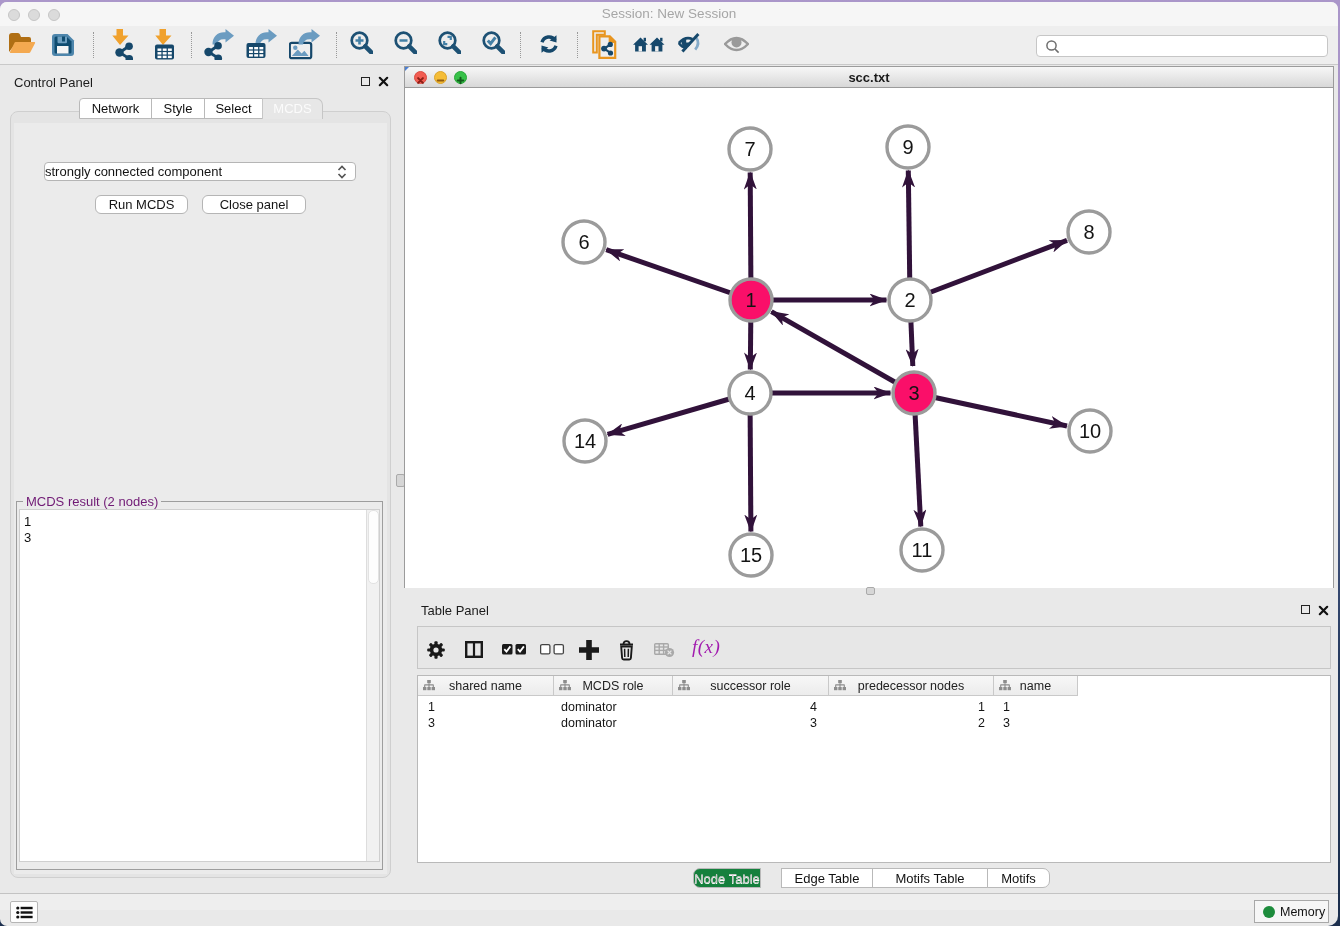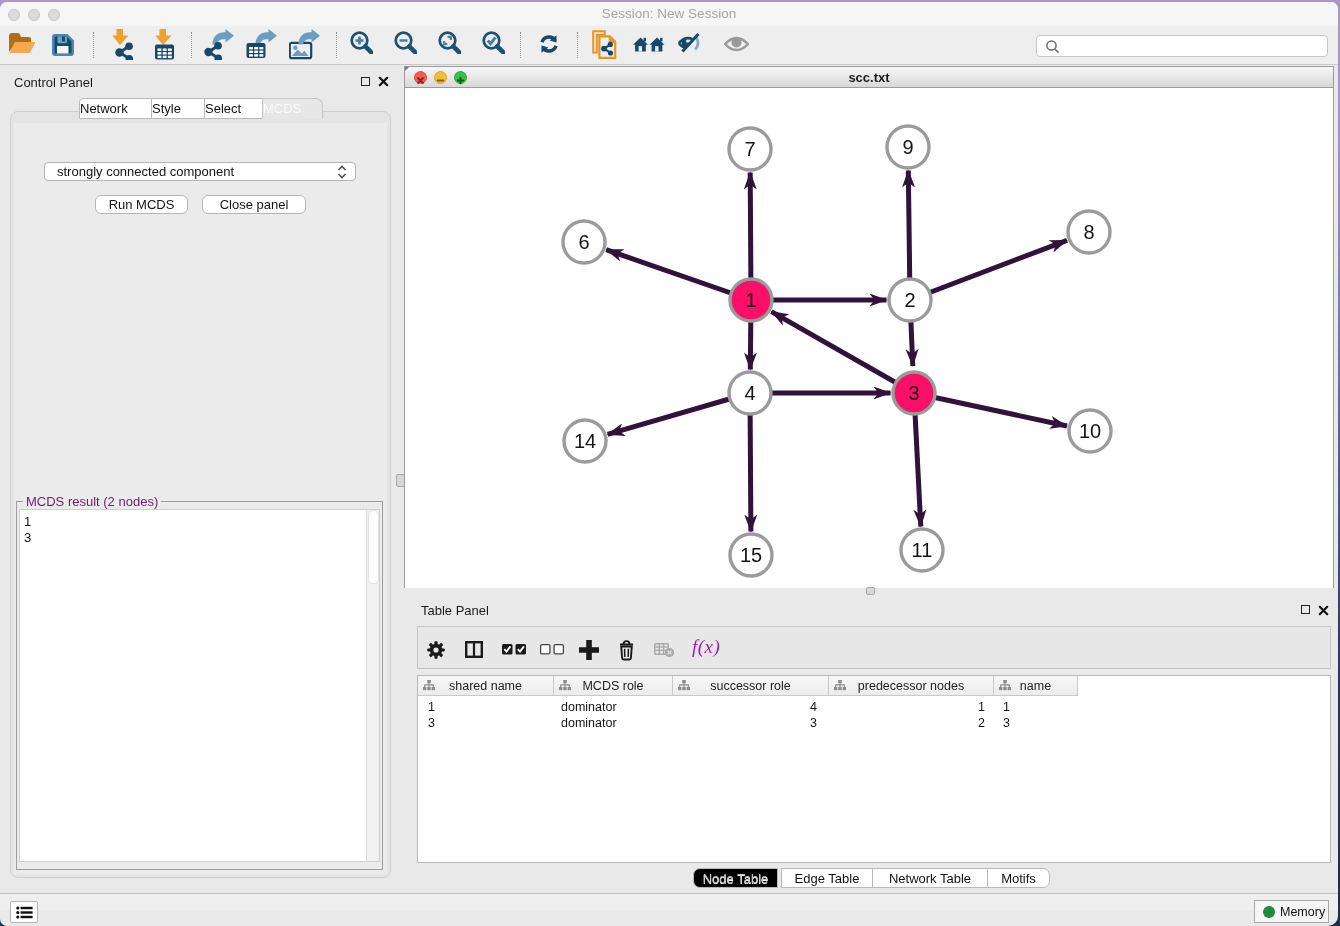--- a/index.html
+++ b/index.html
@@ -8,25 +8,25 @@
 #app{position:absolute;left:0;top:2px;width:1338px;height:924px;background:#e9e9e9;border-radius:7px 7px 10px 7px;overflow:hidden}
 #titlebar{position:absolute;left:0;top:0;width:1338px;height:29px;background:#f6f6f6;border-bottom:1px solid #dcdcdc}
 .tl{position:absolute;top:7px;width:12px;height:12px;border-radius:50%;background:#dbdbdb;border:1px solid #c5c5c5}
 #wtitle{position:absolute;top:4px;left:0;width:1338px;text-align:center;font-size:13.5px;color:#a6a6a6}
 #toolbar{position:absolute;left:0;top:24px;width:1338px;height:39px;background:#eeeeee;border-bottom:1px solid #c9c9c9}
 .sep{position:absolute;top:6px;height:26px;width:0;border-left:1px dotted #999}
 #searchbox{position:absolute;left:1036px;top:9px;width:292px;height:22px;background:#fff;border:1px solid #c6c6c6;border-radius:4px}
 #main{position:absolute;left:0;top:63px;width:1338px;height:828px;background:#e9e9e9}
 #cphead{position:absolute;left:14px;top:10px;font-size:13px;color:#1c1c1c}
 .flicon{position:absolute;width:9px;height:9px;border:1.6px solid #222}
-.tab{position:absolute;top:33px;height:21px;background:#fff;border:1px solid #b9b9b9;font-size:13px;color:#111;line-height:20px}
+.tab{position:absolute;top:33px;height:21px;background:#fff;border:1px solid #b9b9b9;font-size:13px;color:#111;text-align:center;line-height:20px}
 #tabpane{position:absolute;left:10px;top:46px;width:381px;height:767px;background:#e4e4e4;border:1px solid #cfcfcf;border-radius:8px}
 #cpinner{position:absolute;left:14px;top:58px;width:373px;height:751px;background:#ebebeb}
 #optlab{position:absolute;left:0;top:75px;width:400px;text-align:center;font-size:13px;color:#141414}
-#combo{position:absolute;left:44px;top:97px;width:312px;height:19px;background:#fff;border:1px solid #b5b5b5;border-radius:4px;font-size:13px;color:#141414;line-height:17px;padding-left:12px}
+#combo{position:absolute;left:44px;top:97px;width:312px;height:19px;background:#fff;border:1px solid #b5b5b5;border-radius:4px;font-size:13px;color:#141414;line-height:17px;padding-left:0}
 .btn{position:absolute;top:130px;height:19px;background:#fff;border:1px solid #b5b5b5;border-radius:6px;font-size:13px;color:#141414;text-align:center;line-height:17px}
 #fieldset{position:absolute;left:16px;top:436px;width:367px;height:369px;border:1px solid #9d9d9d}
 #fslegend{position:absolute;left:6px;top:-8px;background:#ebebeb;padding:0 3px;font-size:13px;color:#701a75}
 #fswhite{position:absolute;left:2px;top:7px;width:361px;height:353px;background:#fff;border:1px solid #cfcfcf}
 #fsscroll{position:absolute;right:0;top:0;width:13px;height:351px;background:#f1f1f1;border-left:1px solid #ddd}
 #fsthumb{position:absolute;left:1px;top:0;width:11px;height:74px;background:#fdfdfd;border:1px solid #e2e2e2;border-radius:5px}
 #splith{position:absolute;left:396px;top:409px;width:9px;height:13px;background:#d6d6d6;border:1px solid #aaa;border-radius:2px}
 #netwin{position:absolute;left:404px;top:1px;width:930px;height:522px;border:1px solid #9b9b9b;background:#fff}
 #nettitle{position:absolute;left:0;top:0;width:928px;height:21px;background:linear-gradient(#f7f7f7,#e9e9e9 45%,#d8d8d8);border-bottom:1px solid #9b9b9b}
 #netname{position:absolute;left:0;top:3px;width:928px;text-align:center;font-size:13px;font-weight:bold;color:#1a1a1a}
@@ -420,23 +420,23 @@
         <div class="td" style="left:143px;top:24px">dominator</div>
         <div class="td" style="left:255px;top:24px;width:144px;text-align:right">4</div>
         <div class="td" style="left:411px;top:24px;width:156px;text-align:right">1</div>
         <div class="td" style="left:585px;top:24px">1</div>
         <div class="td" style="left:10px;top:40px">3</div>
         <div class="td" style="left:143px;top:40px">dominator</div>
         <div class="td" style="left:255px;top:40px;width:144px;text-align:right">3</div>
         <div class="td" style="left:411px;top:40px;width:156px;text-align:right">2</div>
         <div class="td" style="left:585px;top:40px">3</div>
       </div>
-    <div class="btab" style="left:693px;width:85px;background:#000000;color:#c9c9c9;border-radius:7px 0 0 7px;text-shadow:0 1px 0 #fff">Node Table</div>
+    <div class="btab" style="left:693px;width:68px;background:#15803d;color:#c9c9c9;border-radius:7px 0 0 7px;text-shadow:0 1px 0 #fff">Node Table</div>
     <div class="btab" style="left:781px;width:92px">Edge Table</div>
-    <div class="btab" style="left:872px;width:116px">Network Table</div>
+    <div class="btab" style="left:872px;width:116px">Motifs Table</div>
     <div class="btab" style="left:987px;width:63px;border-radius:0 7px 7px 0">Motifs</div>
   </div>
   <div id="statusbar">
     <div id="listbtn">
         <svg style="position:absolute;left:5px;top:4px" width="17" height="13" viewBox="0 0 17 13">
           <g fill="#111">
             <circle cx="1.8" cy="2" r="1.6"></circle>
             <circle cx="1.8" cy="6.5" r="1.6"></circle>
             <circle cx="1.8" cy="11" r="1.6"></circle>
             <rect x="4.6" y="0.8" width="12" height="2.4"></rect>

